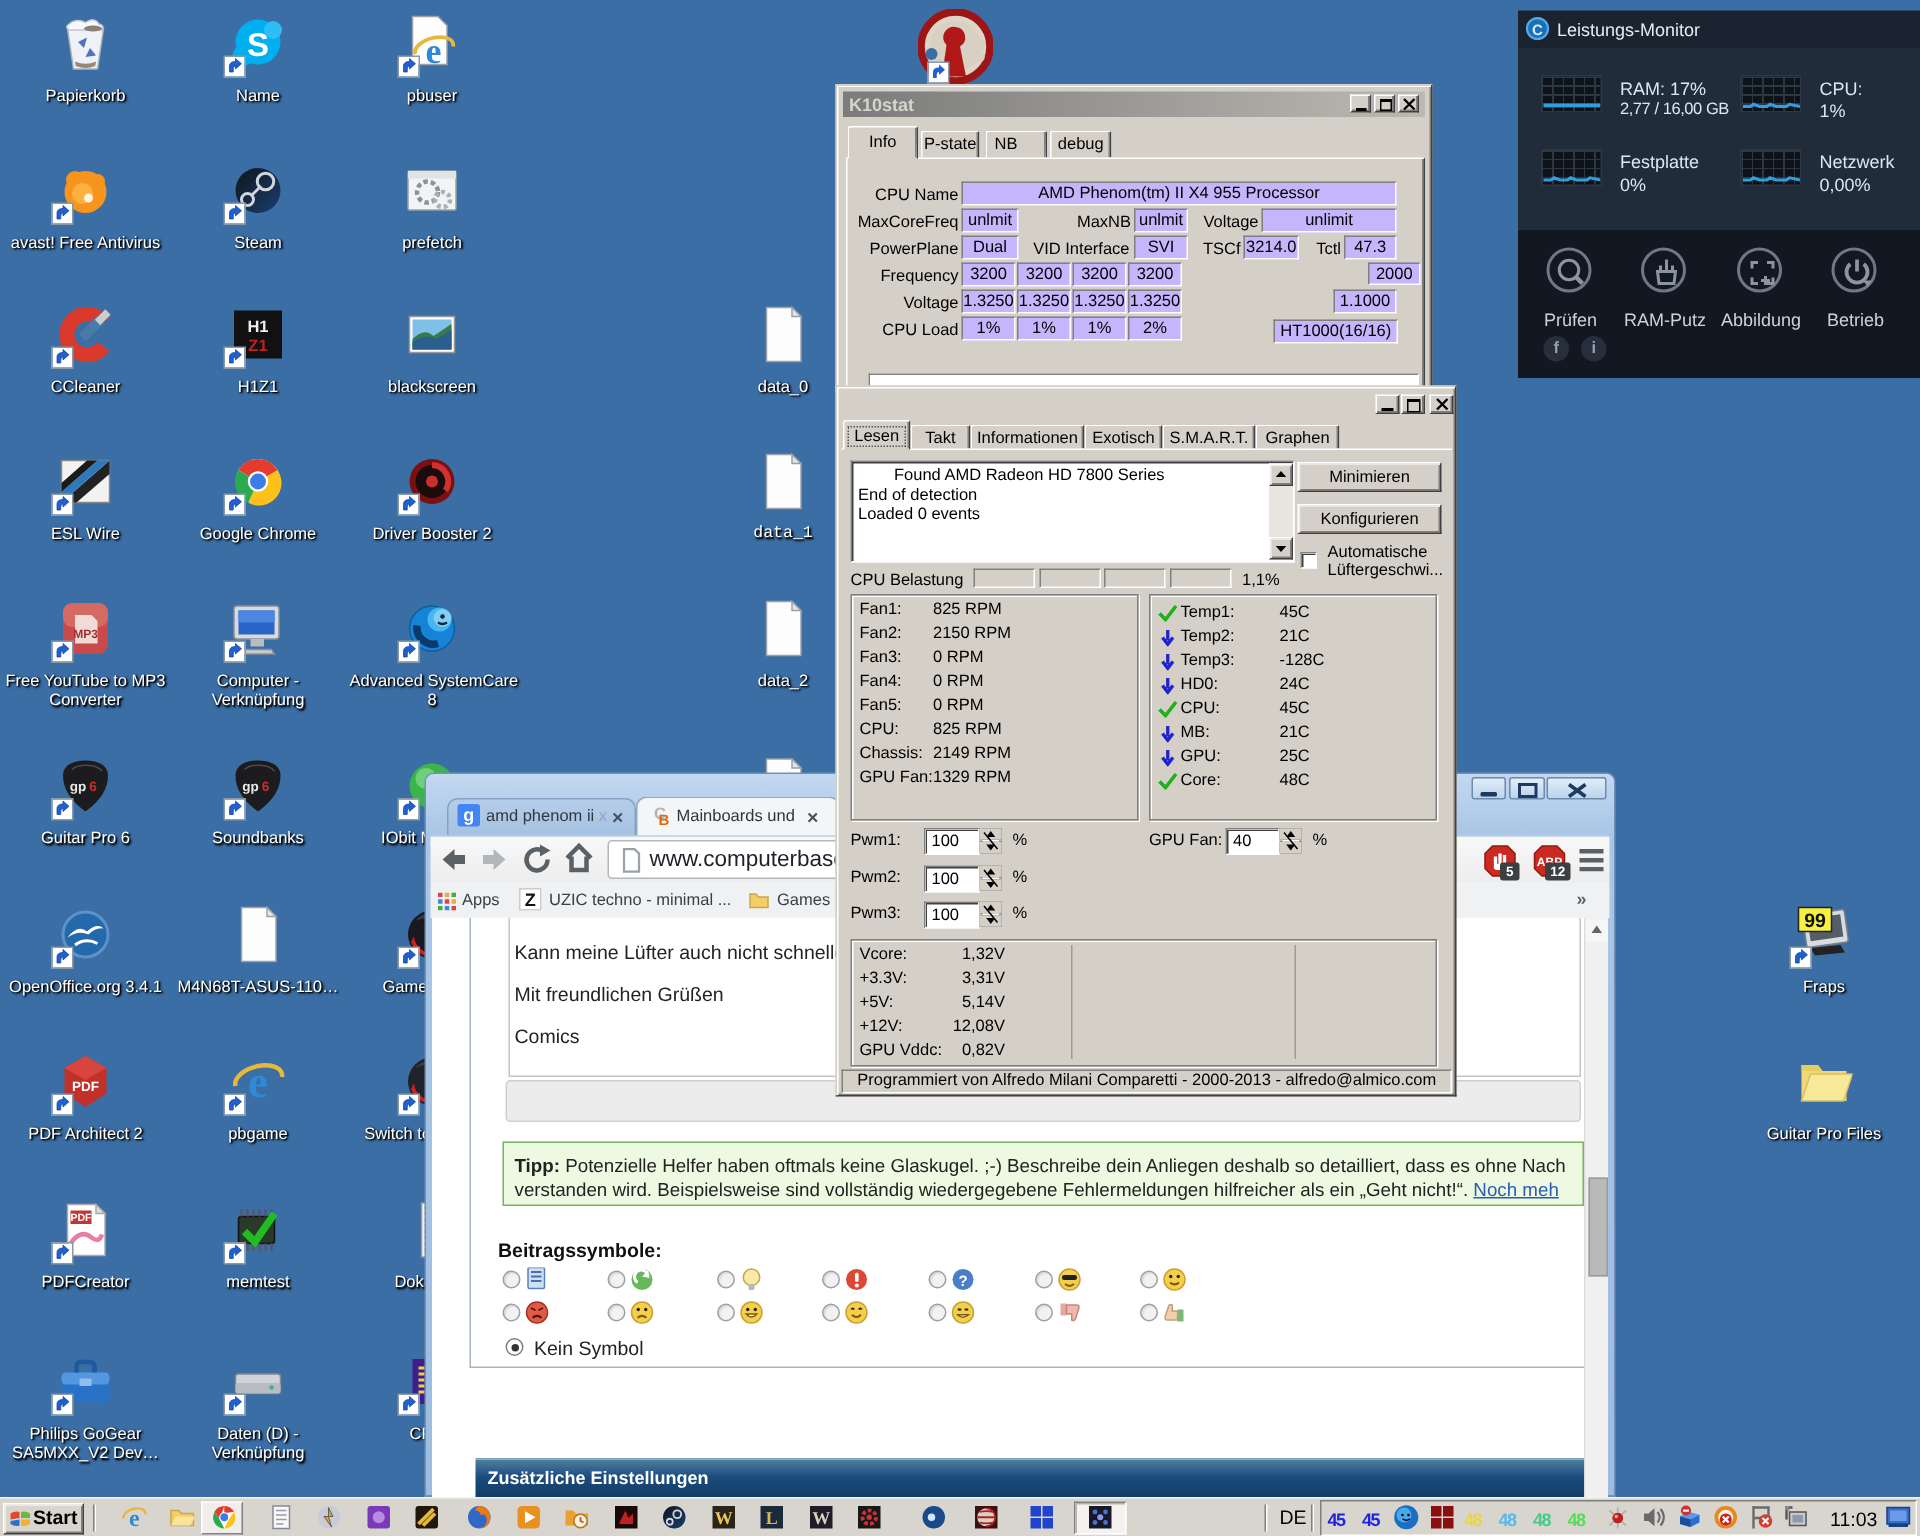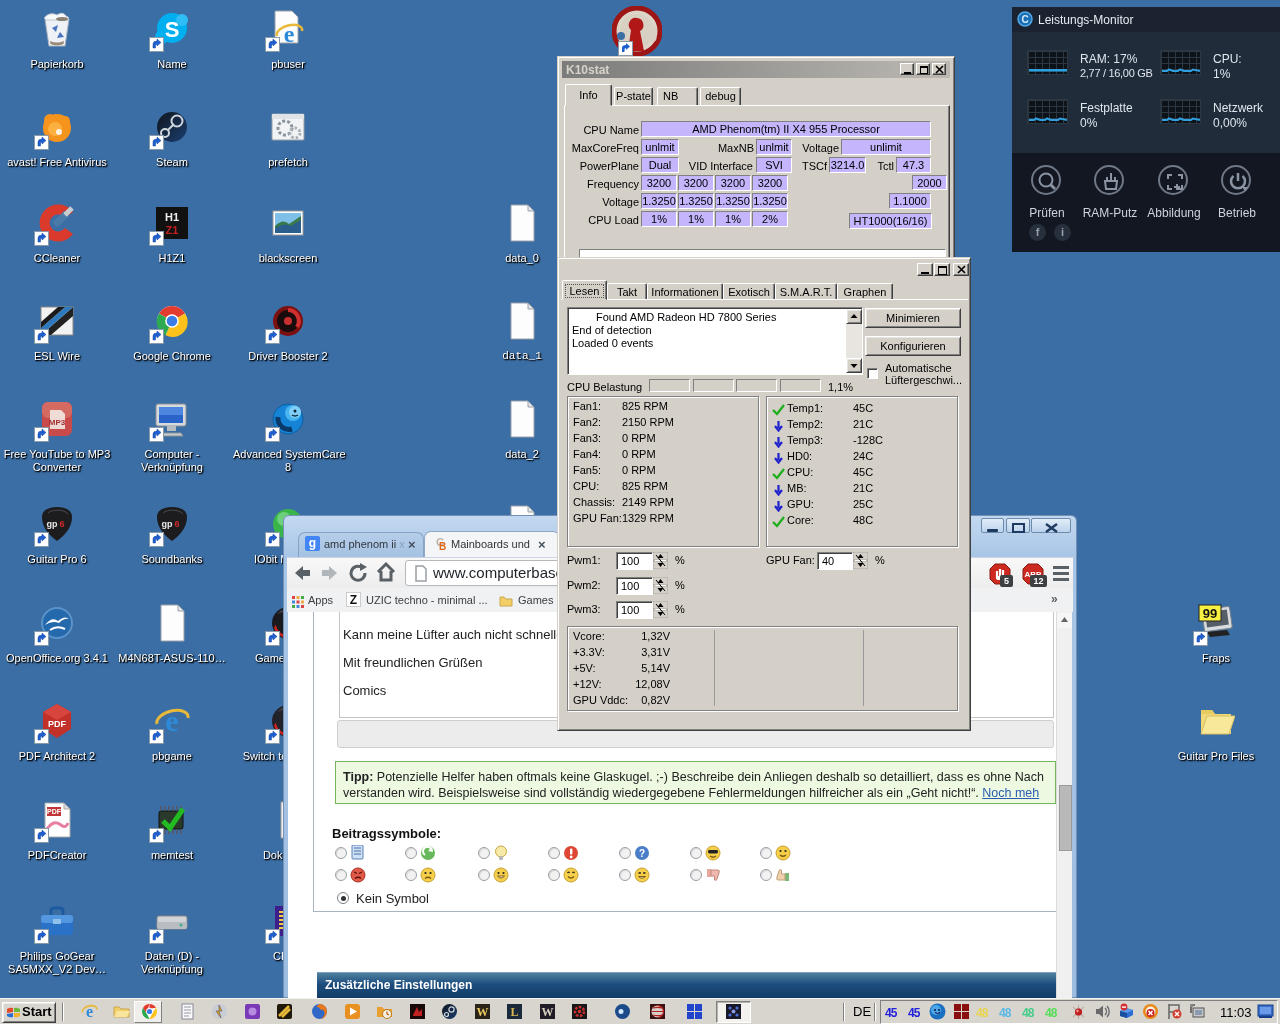--- a/index.html
+++ b/index.html
@@ -858,20 +858,21 @@
 <div class="abs" style="left:15px;top:388px;font-size:11px;color:#000;z-index:2;">+3.3V:</div>
 <div class="abs" style="left:70px;top:388px;width:42px;text-align:right;font-size:11px;color:#000;z-index:2;">3,31V</div>
 <div class="abs" style="left:15px;top:404px;font-size:11px;color:#000;z-index:2;">+5V:</div>
 <div class="abs" style="left:70px;top:404px;width:42px;text-align:right;font-size:11px;color:#000;z-index:2;">5,14V</div>
 <div class="abs" style="left:15px;top:420px;font-size:11px;color:#000;z-index:2;">+12V:</div>
 <div class="abs" style="left:70px;top:420px;width:42px;text-align:right;font-size:11px;color:#000;z-index:2;">12,08V</div>
 <div class="abs" style="left:15px;top:436px;font-size:11px;color:#000;z-index:2;">GPU Vddc:</div>
 <div class="abs" style="left:70px;top:436px;width:42px;text-align:right;font-size:11px;color:#000;z-index:2;">0,82V</div>
 <div class="abs" style="left:156px;top:372px;width:1px;height:76px;background:#9a9a9a;z-index:2;"></div>
 <div class="abs" style="left:305px;top:372px;width:1px;height:76px;background:#9a9a9a;z-index:2;"></div>
+<div class="abs" style="left:3px;top:455px;width:407px;height:16px;background:#d4d0c8;border:1px solid;border-color:#808080 #fff #fff #808080;font-size:11px;color:#000;text-align:center;z-index:2;">Programmiert von Alfredo Milani Comparetti - 2000-2013 - alfredo@almico.com</div>
 </div>
 
 <div id="lm" class="abs" style="left:1012px;top:7px;width:268px;height:245px;z-index:5;">
 <div class="abs" style="left:0;top:0;width:268px;height:25px;background:#1b2230;"></div>
 <div class="abs" style="left:0;top:25px;width:268px;height:121px;background:#202c3a;"></div>
 <div class="abs" style="left:0;top:146px;width:268px;height:99px;background:#131722;"></div>
 <div class="abs" style="left:5px;top:4px;width:16px;height:16px;"><svg width="16" height="16">
         <circle cx="8" cy="8" r="7" fill="#1a6fb5"></circle>
         <circle cx="8" cy="8" r="7" fill="none" stroke="#53a9e8" stroke-width="1.5"></circle>
         <text x="8" y="12" font-size="10" font-weight="bold" text-anchor="middle" fill="#d8ecfa" font-family="Liberation Sans">C</text>

